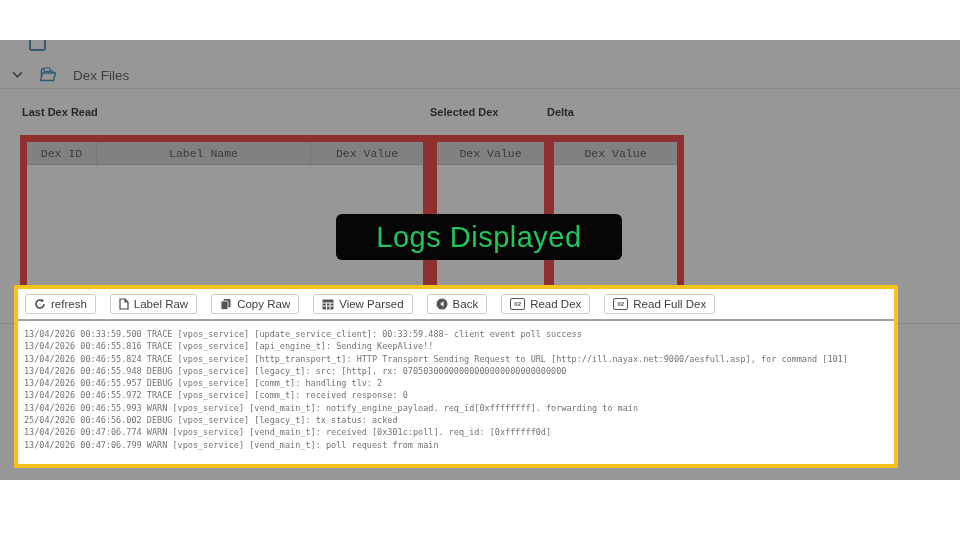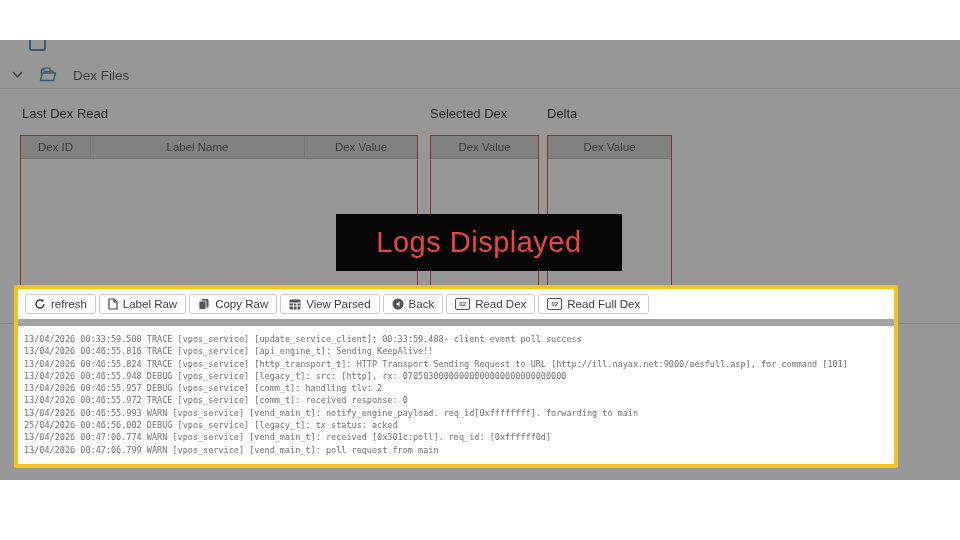--- a/index.html
+++ b/index.html
@@ -5,36 +5,36 @@
   html,body{margin:0;padding:0;background:#fff;}
   .stage{position:relative;width:960px;height:540px;background:#fff;overflow:hidden;
          font-family:"Liberation Sans","DejaVu Sans",sans-serif;}
   
   .page{position:absolute;left:0;top:40px;width:960px;height:440px;background:#fdfdfd;}
   .partial-icon{position:absolute;left:29px;top:0;width:13px;height:9px;
       border:2px solid #4a90b8;border-top:none;border-radius:0 0 3px 3px;}
   .section-row{position:absolute;left:12px;top:16px;height:26px;display:flex;align-items:center;gap:16px;color:#5a5f63;font-size:13.5px;margin-top:6px;}
   .section-row svg{display:block;}
   .divider{position:absolute;left:0;width:960px;height:0;border-top:1px solid #e2e2e2;}
-  .tbl-title{position:absolute;font-size:13px;font-weight:normal;color:#33383c;}
-  .dex-table{position:absolute;border:1px solid #ef4444;background:#b91c1c;}
+  .tbl-title{position:absolute;font-size:11px;font-weight:bold;color:#33383c;}
+  .dex-table{position:absolute;border:7px solid #ef4444;background:#b91c1c;font-family:Liberation Mono, monospace;}
   .dex-head{display:flex;background:#d6d6d6;border-bottom:1px solid #c2c2c2;height:22px;}
   .dex-head .cell{display:flex;align-items:center;justify-content:center;font-size:11.5px;color:#55595d;
       border-right:1px solid #c2c2c2;box-sizing:border-box;}
   .dex-head .cell:last-child{border-right:none;}
   .dex-body{background:#fefefe;}
   
   .dim{position:absolute;left:0;top:40px;width:960px;height:440px;background:rgba(20,20,20,0.44);z-index:5;}
   
-  .callout{position:absolute;left:336px;top:214px;width:286px;height:57px;z-index:30;background:#060606;
-      border-radius:0;display:flex;align-items:center;justify-content:center;color:#ef4444;font-size:29px;letter-spacing:.5px;}
+  .callout{position:absolute;left:336px;top:214px;width:286px;height:46px;z-index:30;background:#060606;
+      border-radius:6px;display:flex;align-items:center;justify-content:center;color:#22c55e;font-size:29px;letter-spacing:.5px;}
   
   .log-panel{position:absolute;left:14px;top:285px;width:876px;height:175px;z-index:10;background:#fff;
       border:4px solid #f5c41c;border-radius:2px;}
-  .toolbar{display:flex;align-items:center;gap:3px;padding:5px 0 5px 7px;border-bottom:7px solid #a3a3a3;}
+  .toolbar{display:flex;align-items:center;gap:14px;padding:5px 0 5px 7px;border-bottom:2px solid #a3a3a3;}
   .btn{display:inline-flex;align-items:center;gap:5px;background:#fff;border:1px solid #c9c9c9;border-radius:3px;
       padding:3px 8px;font-size:11.5px;color:#3c4043;cursor:pointer;white-space:nowrap;}
   .btn svg{display:block;}
   .chip{display:inline-flex;align-items:center;justify-content:center;width:13px;height:10px;
       border:1px solid #555;border-radius:2px;font-size:6px;font-weight:bold;color:#555;line-height:1;}
   .logs{padding:7px 20px 0 6px;}
   .log-line{font-family:"DejaVu Sans Mono","Liberation Mono",monospace;font-size:8.5px;line-height:12.3px;
       color:#737373;white-space:nowrap;overflow:hidden;}
 </style>
 </head>

